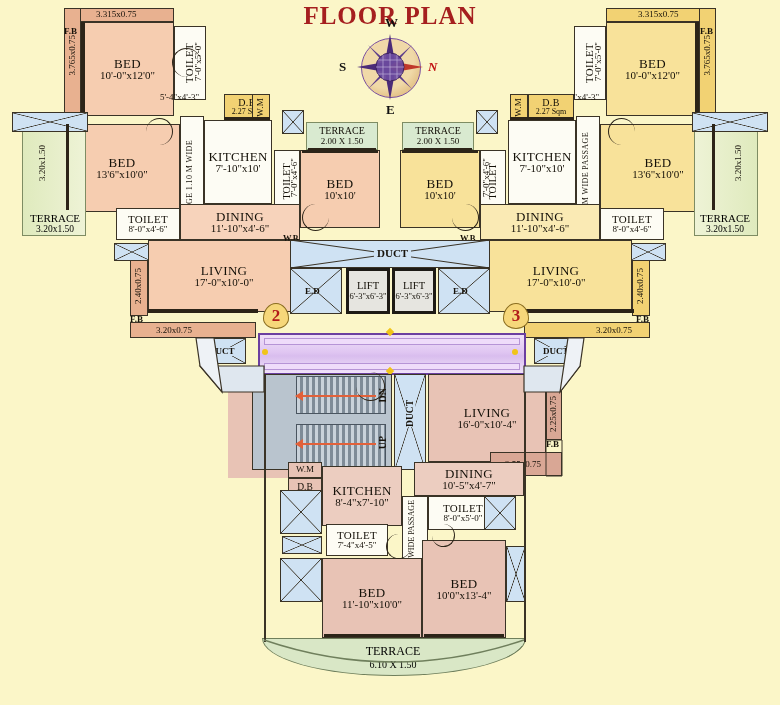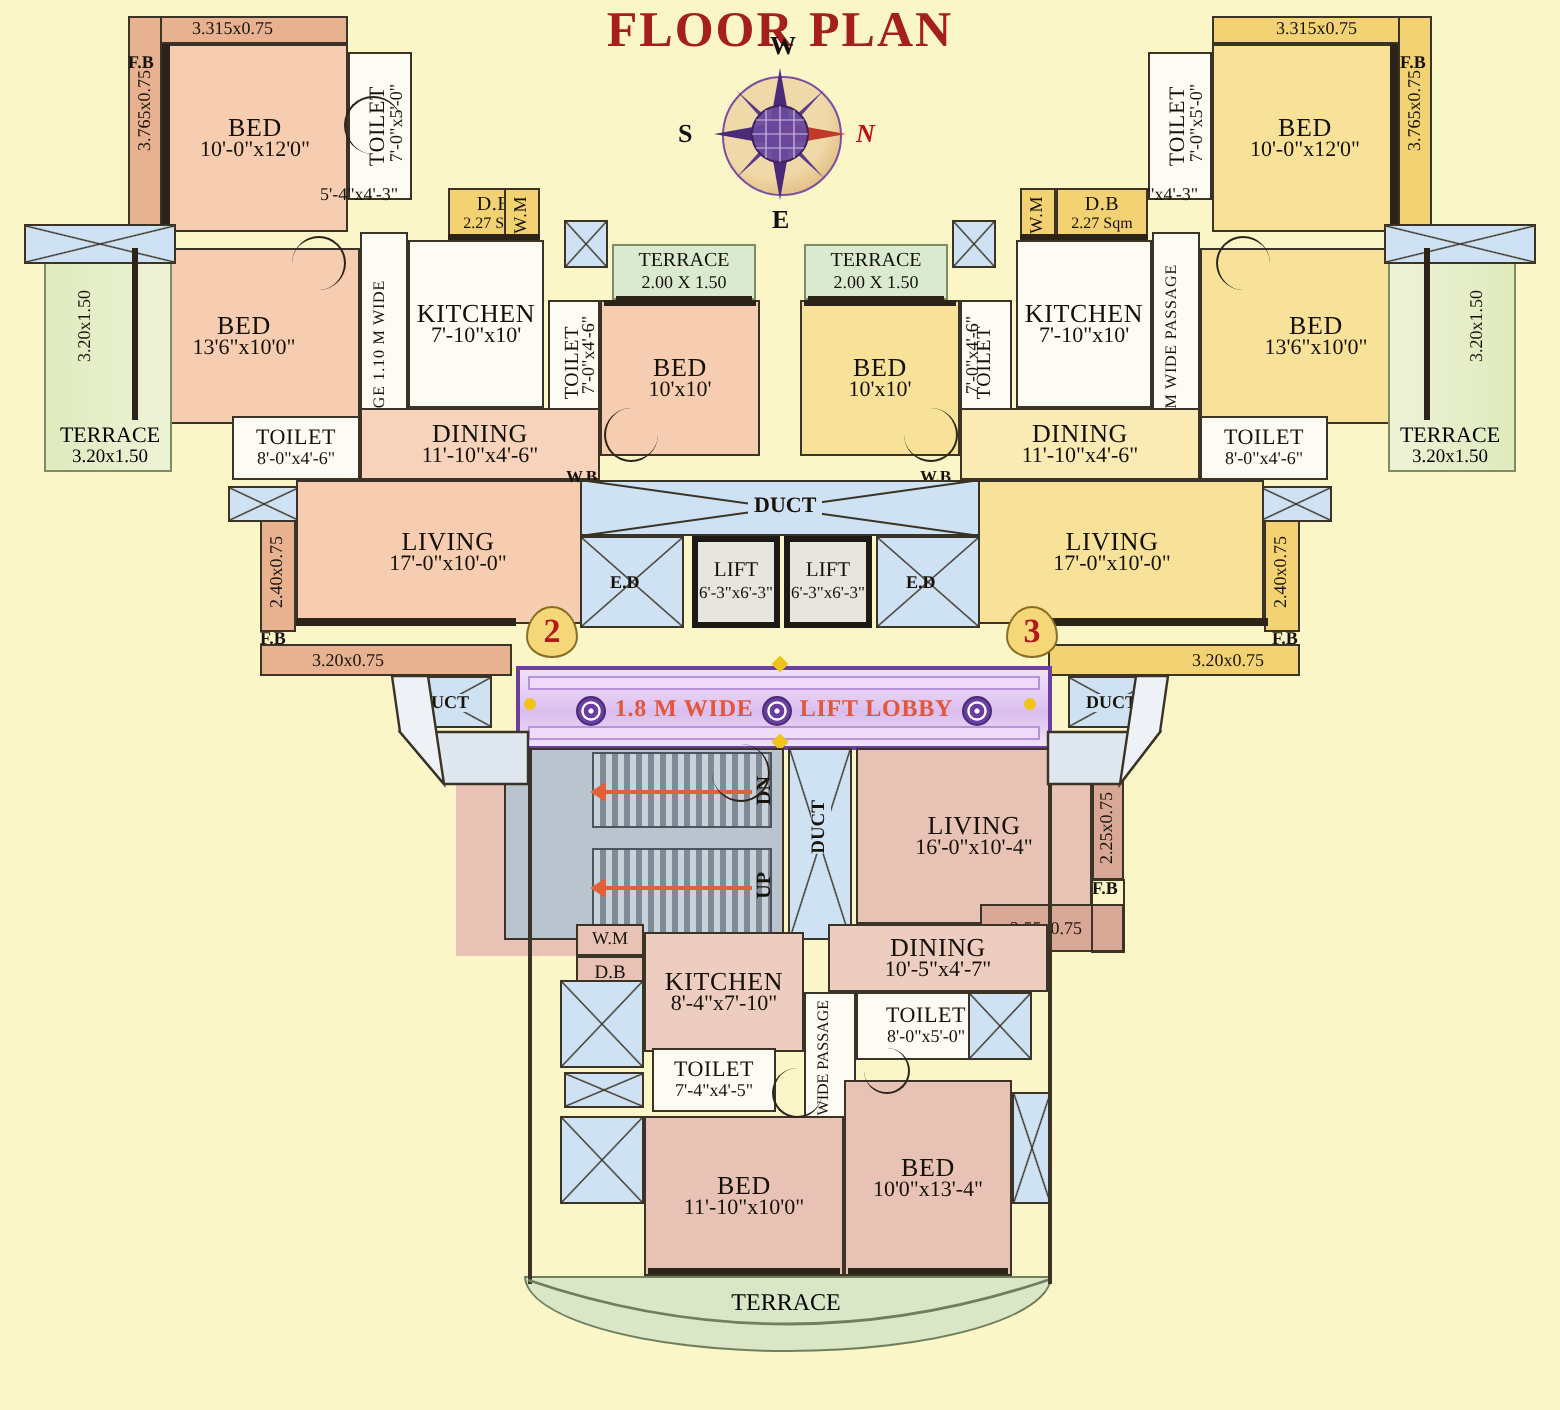--- a/index.html
+++ b/index.html
@@ -335,23 +335,20 @@
   <div class="fnum" style="left:438px;top:373px;">1</div>
 
   <div class="xbox" style="left:200px;top:338px;width:46px;height:26px;"></div>
   <div class="lab b" style="left:209px;top:347px;font-size:9px;background:#cfe2f3;">DUCT</div>
   <div class="xbox" style="left:534px;top:338px;width:46px;height:26px;"></div>
   <div class="lab b" style="left:543px;top:347px;font-size:9px;background:#cfe2f3;">DUCT</div>
 
   <div id="lobby" style="left:258px;top:333px;width:264px;height:38px;">
     <div style="position:absolute;left:4px;top:3px;right:4px;height:5px;background:#efdcfa;border:1px solid #b694d6;"></div>
     <div style="position:absolute;left:4px;bottom:3px;right:4px;height:5px;background:#efdcfa;border:1px solid #b694d6;"></div>
-    <div id="lobbyTxt" style="top:12px;">
-      <span class="rosette"></span><span>1.8 M WIDE</span><span class="rosette"></span><span>LIFT LOBBY</span><span class="rosette"></span>
-    </div>
   </div>
   <div style="position:absolute;left:387px;top:329px;width:6px;height:6px;background:#f0c419;transform:rotate(45deg);"></div>
   <div style="position:absolute;left:387px;top:368px;width:6px;height:6px;background:#f0c419;transform:rotate(45deg);"></div>
   <div style="position:absolute;left:262px;top:349px;width:6px;height:6px;background:#f0c419;border-radius:50%;"></div>
   <div style="position:absolute;left:512px;top:349px;width:6px;height:6px;background:#f0c419;border-radius:50%;"></div>
 
   <div class="rm f-rose" style="left:228px;top:374px;width:114px;height:104px;border:none;"></div>
 
   <div class="rm f-gray" style="left:252px;top:374px;width:140px;height:96px;"></div>
   <div class="stair" style="left:296px;top:376px;width:88px;height:36px;"></div>
@@ -418,20 +415,21 @@
   </div>
 
   <div class="xbox" style="left:280px;top:490px;width:42px;height:44px;"></div>
   <div class="xbox" style="left:282px;top:536px;width:40px;height:18px;"></div>
   <div class="xbox" style="left:280px;top:558px;width:42px;height:44px;"></div>
   <div class="xbox" style="left:506px;top:546px;width:20px;height:56px;"></div>
 
   <div id="arcTer" style="left:262px;top:638px;width:262px;height:36px;"></div>
   <div style="position:absolute;left:262px;top:644px;width:262px;text-align:center;">
     <div style="font-size:12px;">TERRACE</div>
+    <div style="font-size:10px;">6.10 X 1.50</div>
   </div>
 
   <div class="thinline" style="left:264px;top:374px;width:2px;height:268px;"></div>
   <div class="thinline" style="left:524px;top:374px;width:2px;height:268px;"></div>
 
   <svg width="780" height="705" style="position:absolute;left:0;top:0;pointer-events:none;">
 
     <polygon points="200,366 264,366 264,392 222,392" fill="#dfe7ef" stroke="#3a3326" stroke-width="1.2"></polygon>
     <polygon points="196,338 200,366 222,392 214,338" fill="#eef2f6" stroke="#3a3326" stroke-width="1.2"></polygon>
 

